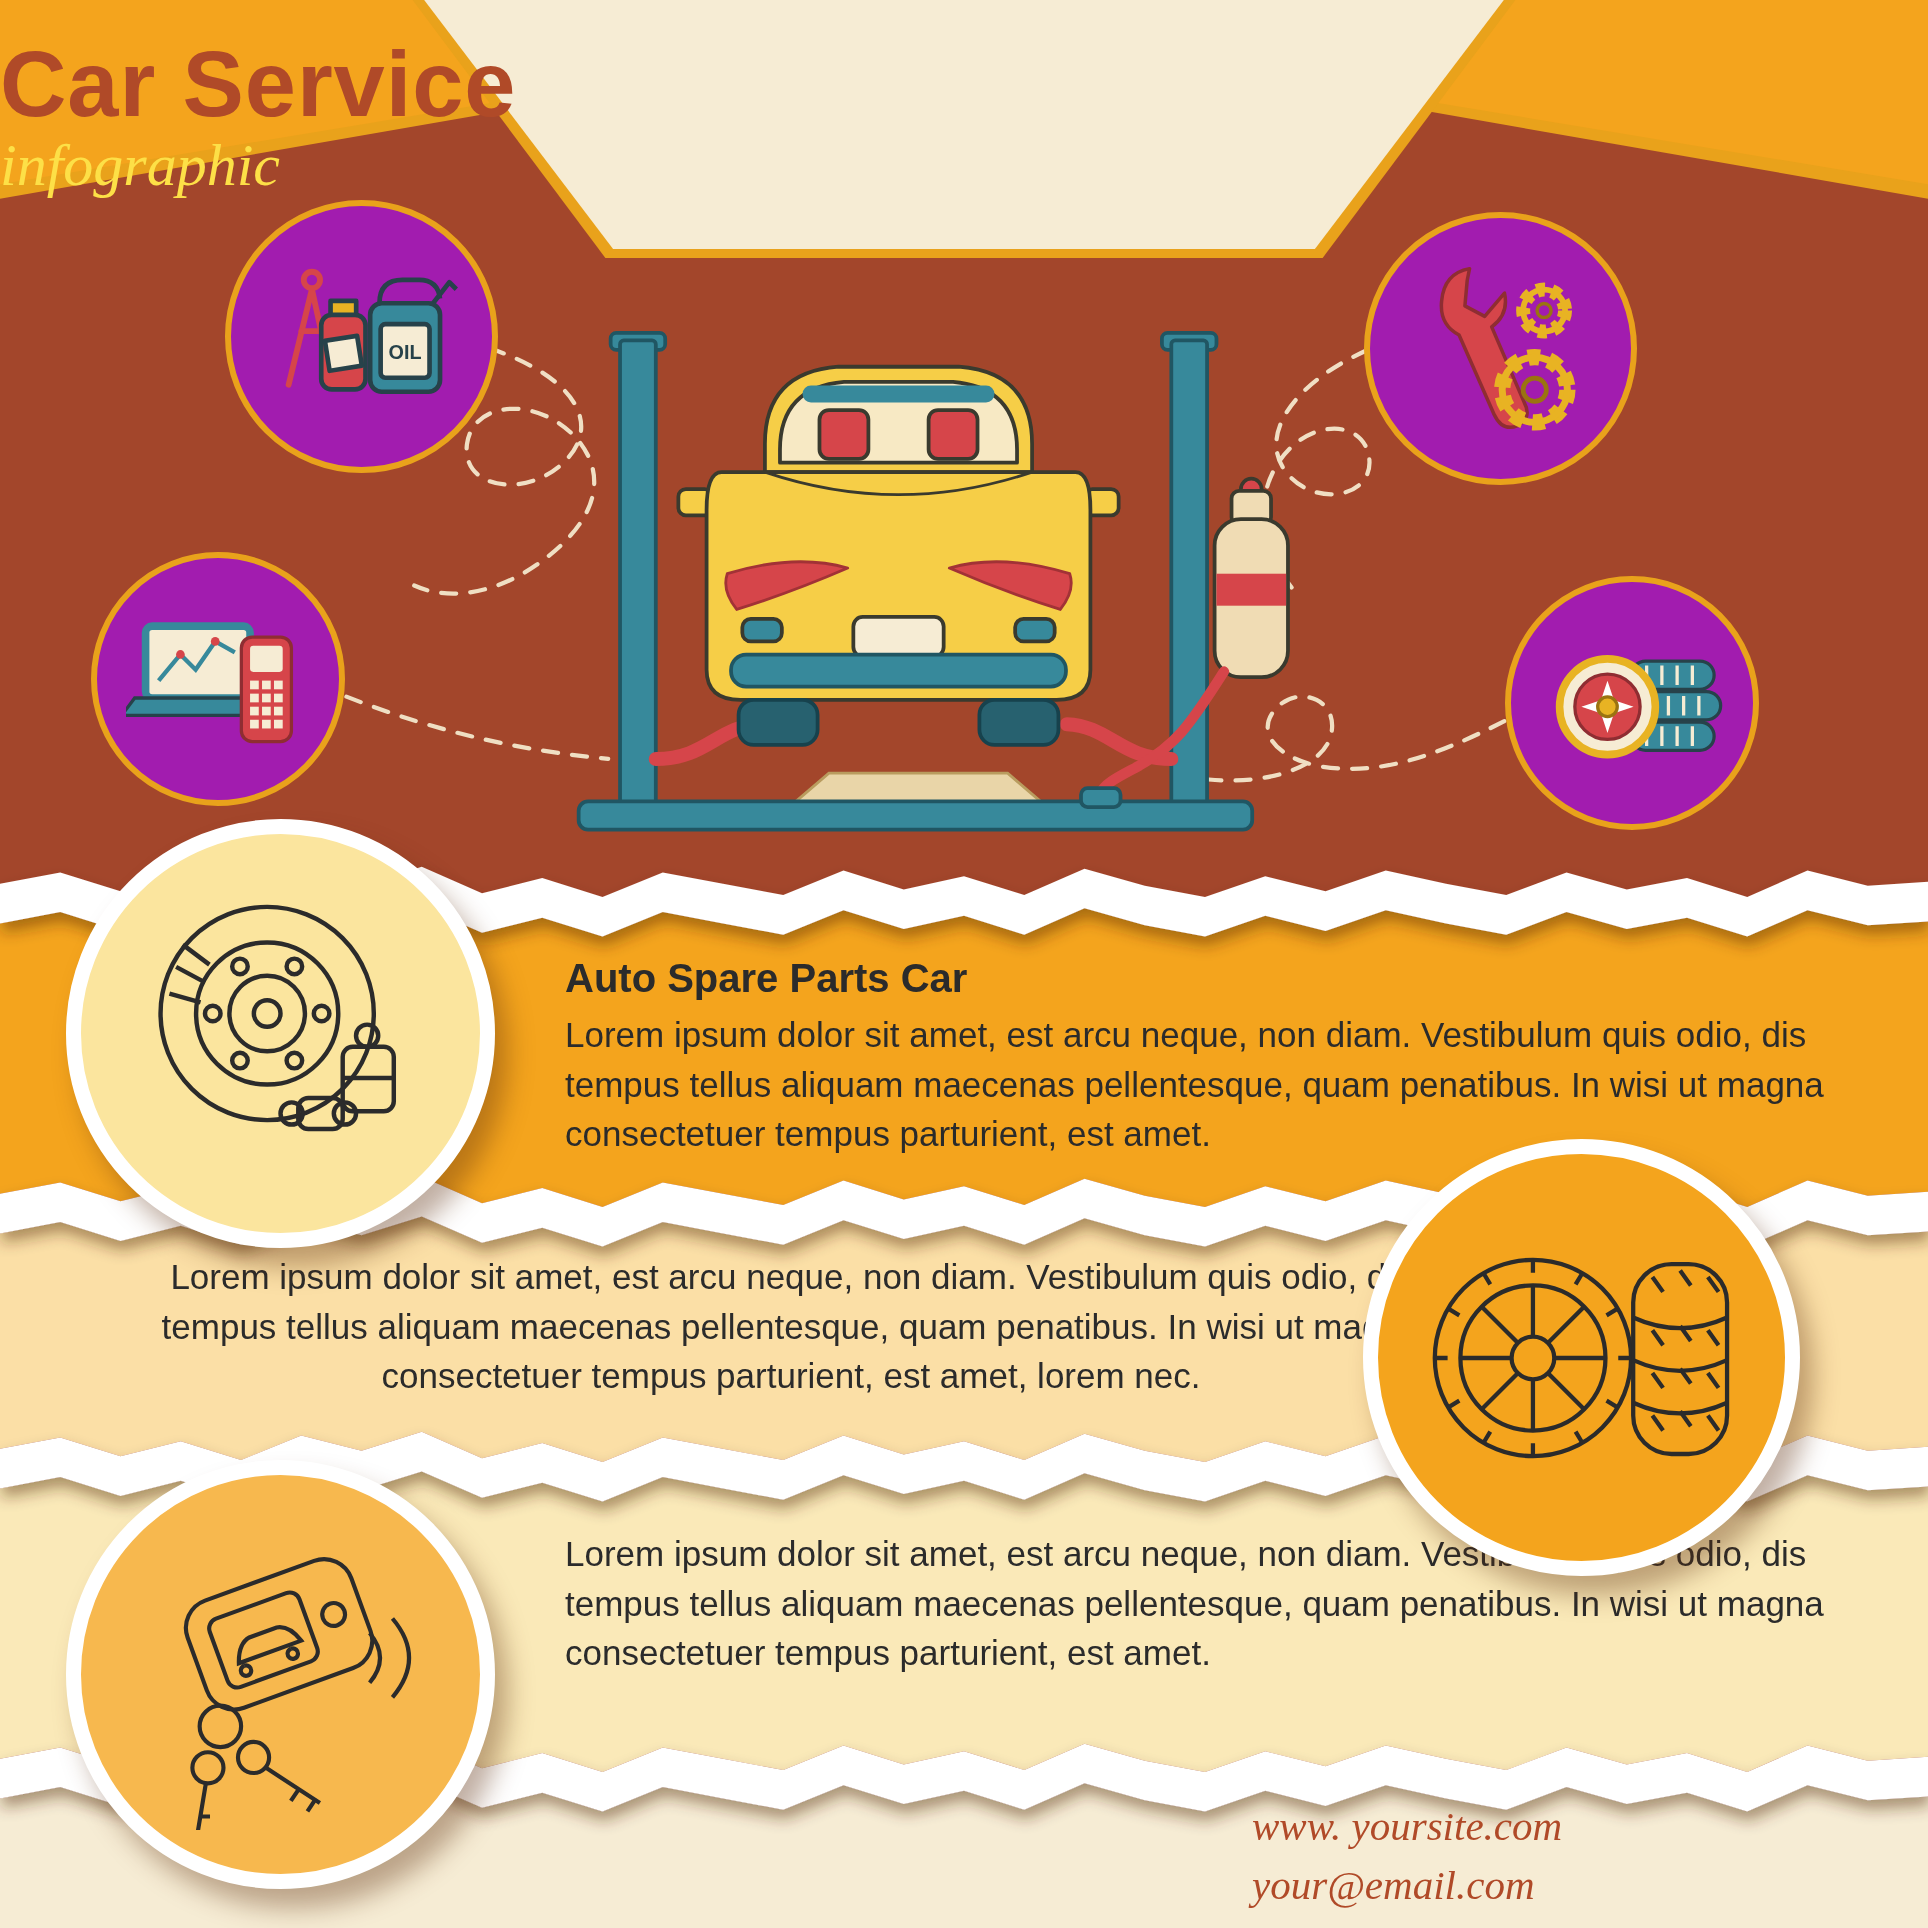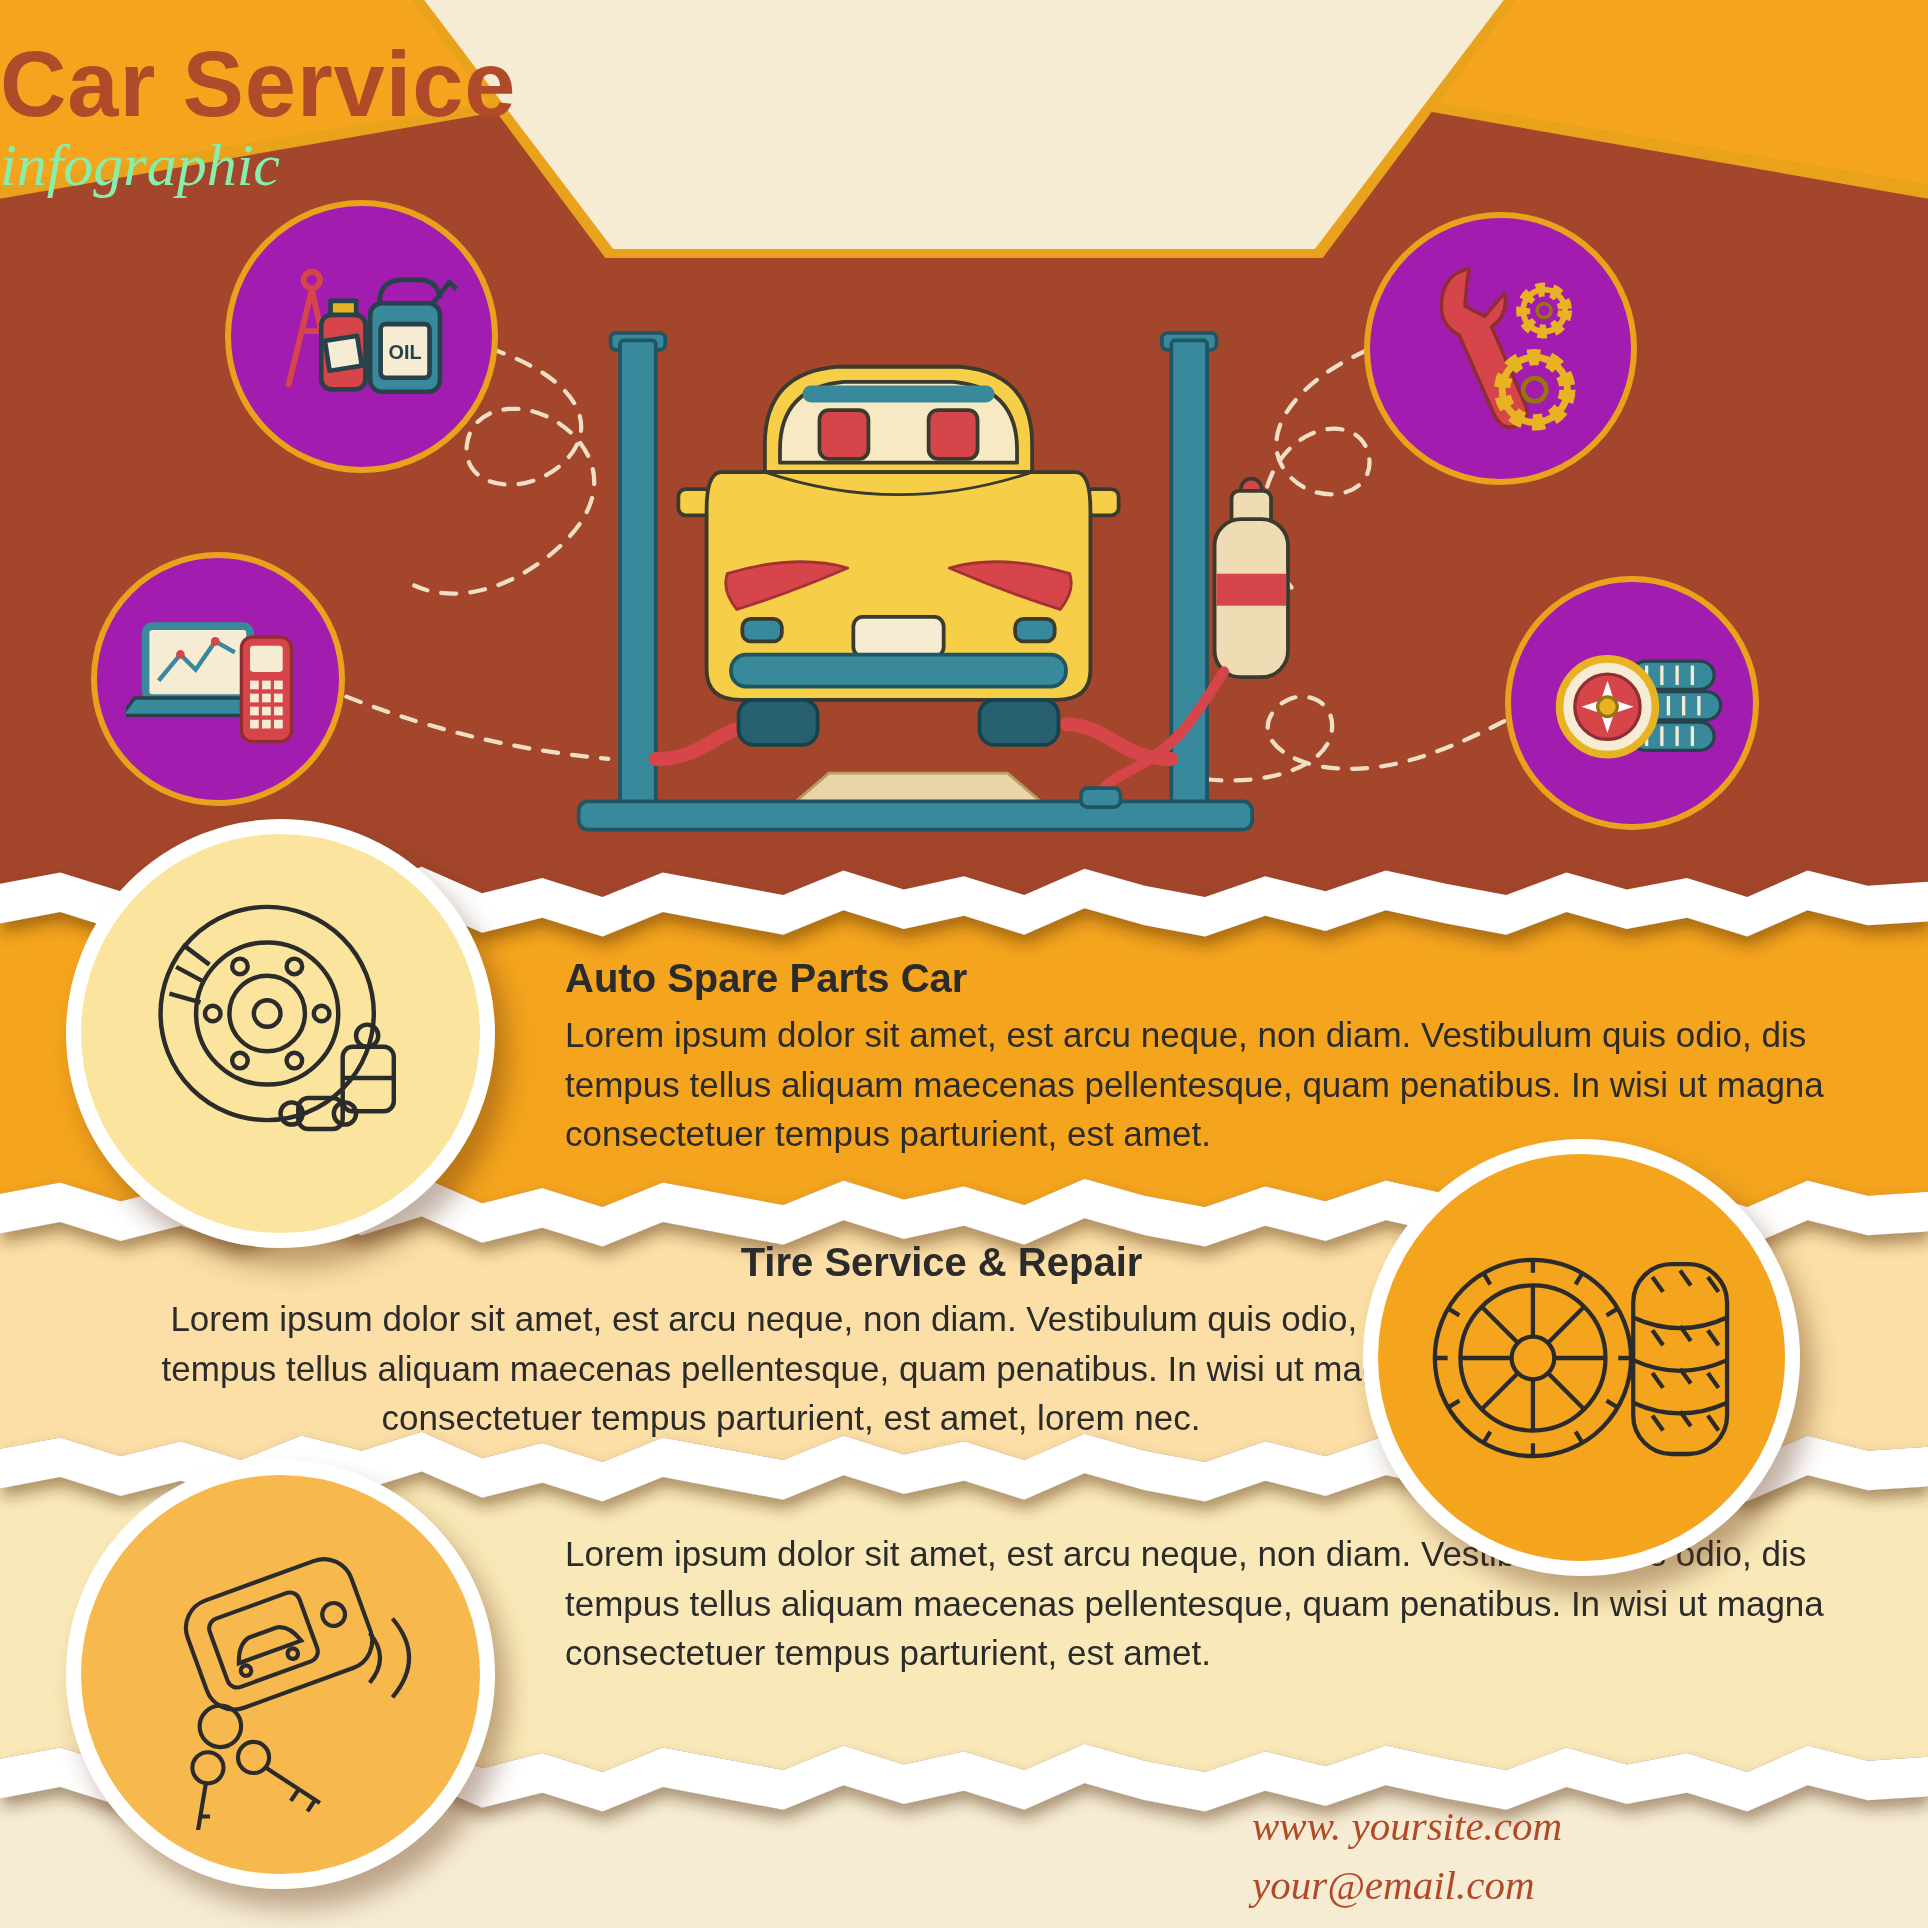--- a/index.html
+++ b/index.html
@@ -17,21 +17,21 @@
   .corner.border-l{background:#E9A21B;clip-path:polygon(0 0,23.5% 0,29.5% 48%,0 96%)}
   .corner.fill-l{background:#F4A41D;clip-path:polygon(0 0,22.5% 0,28.5% 45%,0 89%)}
   .corner.border-r{background:#E9A21B;clip-path:polygon(76.5% 0,100% 0,100% 96%,70.5% 48%)}
   .corner.fill-r{background:#F4A41D;clip-path:polygon(77.5% 0,100% 0,100% 89%,71.5% 45%)}
   .banner-gold{position:absolute;top:0;left:0;width:100%;height:258px;z-index:2;background:#E9A21B;
     clip-path:polygon(21.4% 0,78.6% 0,68.6% 100%,31.4% 100%)}
   .banner-cream{position:absolute;top:0;left:0;width:100%;height:249px;z-index:3;background:#F6ECD4;
     clip-path:polygon(22% 0,78% 0,68.2% 100%,31.8% 100%)}
   .banner-text{position:absolute;top:32px;left:0;width:100%;z-index:4}
   .banner-text .title{font-size:92px;font-weight:700;color:#B04A28;letter-spacing:0.9px}
-  .banner-text .subtitle{font-family:"Liberation Serif",serif;font-style:italic;font-size:60px;color:#86efac;margin-top:-5.6px}
+  .banner-text .subtitle{font-family:"Liberation Serif",serif;font-style:italic;font-size:60px;color:#fde047;margin-top:-5.6px}
   .dashes{position:absolute;inset:0;z-index:1;pointer-events:none}
   .illustration{position:absolute;left:565px;top:331px;width:810px;height:508px;z-index:3}
   .circle{position:absolute;border-radius:50%;display:flex;align-items:center;justify-content:center}
   .top-circle{background:#a21caf;border:6.6px solid #E9A21B;z-index:4}
   .feature-circle{border:15px solid #FFFFFF;box-shadow:13px 19px 26px rgba(92,45,12,.38);z-index:5}
   .fc-pale{background:#FBE59E}
   .fc-orange{background:#F4A41D}
   .fc-gold{background:#F7B84E}
   .section{position:absolute;z-index:4;color:#2B2B2B}
   .section h2{font-size:40px;font-weight:700;line-height:1.05}
@@ -284,21 +284,20 @@
       </g>
     </svg>
   </div>
 
   <section class="section" style="left:565px;top:957px;width:1262px">
     <h2>Auto Spare Parts Car</h2>
     <p>Lorem ipsum dolor sit amet, est arcu neque, non diam. Vestibulum quis odio, dis tempus tellus aliquam maecenas pellentesque, quam penatibus. In wisi ut magna consectetuer tempus parturient, est amet.</p>
   </section>
 
   <section class="section sec-center" style="left:132px;top:1241px;width:1318px">
-    <h2 style="padding-left:301px">Tire Service &amp; Repair</h2>
     <p>Lorem ipsum dolor sit amet, est arcu neque, non diam. Vestibulum quis odio, dis tempus tellus aliquam maecenas pellentesque, quam penatibus. In wisi ut magna consectetuer tempus parturient, est amet, lorem nec.</p>
   </section>
 
   <section class="section" style="left:565px;top:1518px;width:1262px">
     <p>Lorem ipsum dolor sit amet, est arcu neque, non diam. Vestibulum quis odio, dis tempus tellus aliquam maecenas pellentesque, quam penatibus. In wisi ut magna consectetuer tempus parturient, est amet.</p>
   </section>
 
   <div class="footer-col" style="left:1252px;top:1797px">
     <div>www. yoursite.com</div>
     <div>your@email.com</div>

